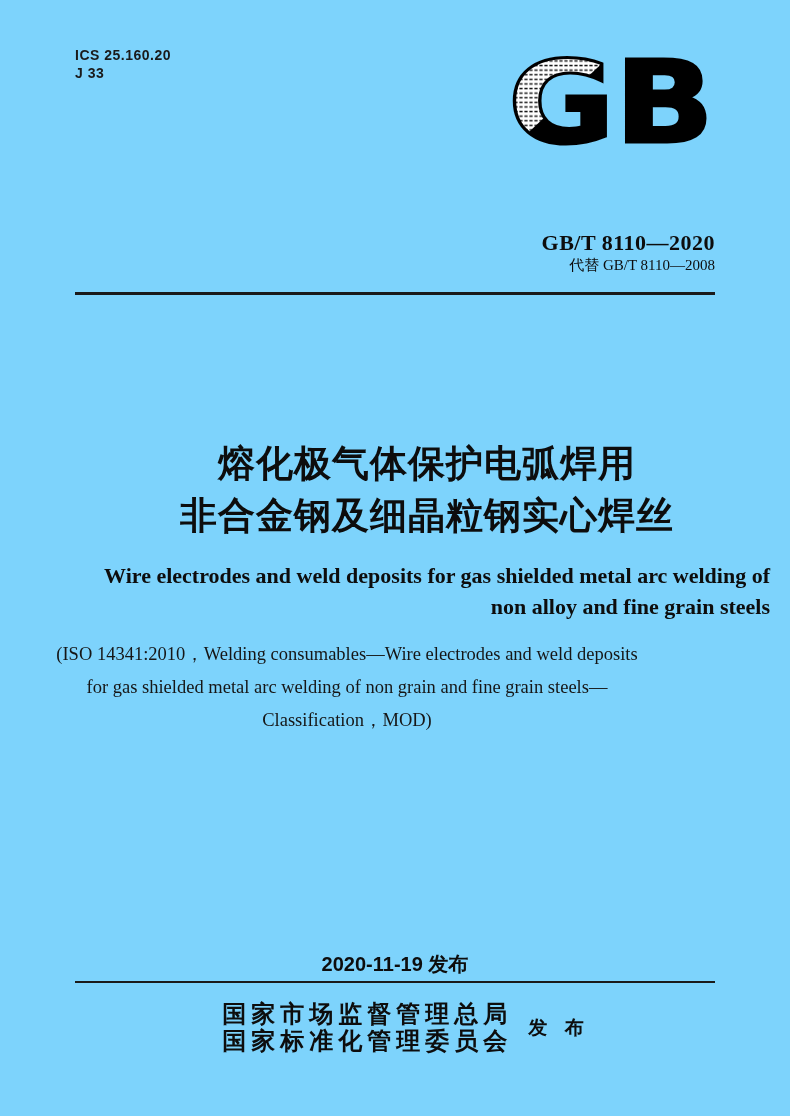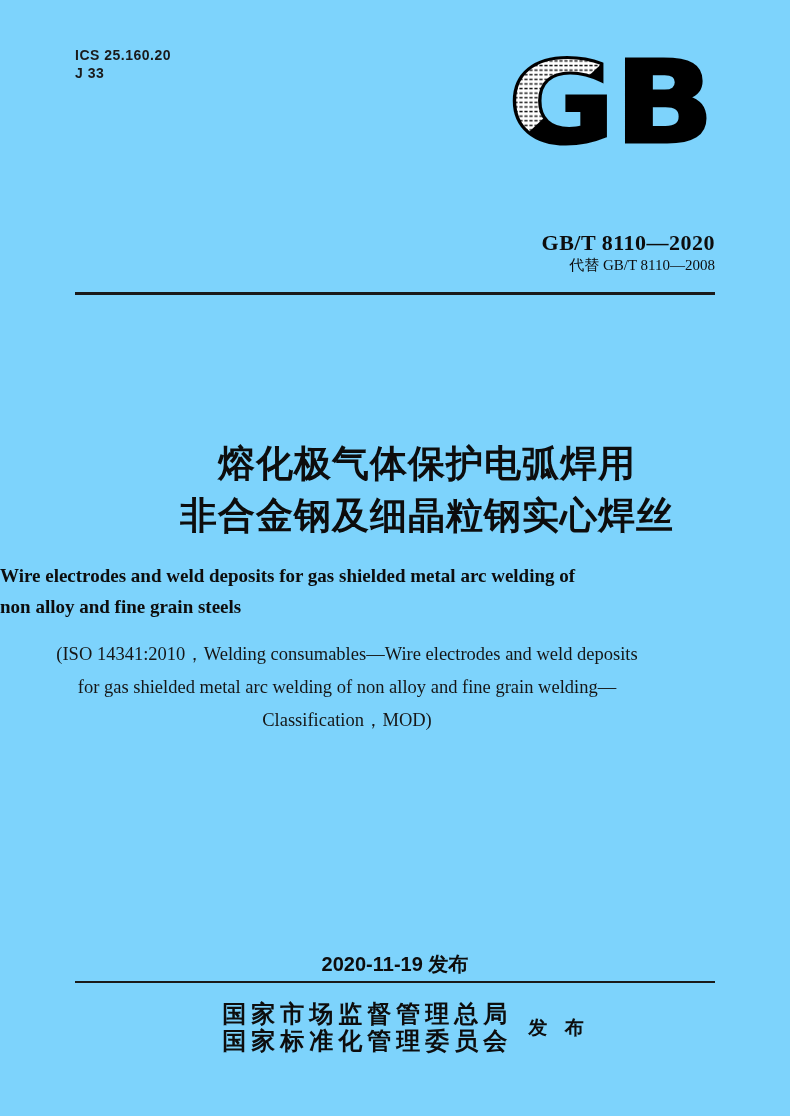--- a/index.html
+++ b/index.html
@@ -105,24 +105,24 @@
     color: #0d0d0d;
     padding-left: 32px;
   }
 
   
   .en-title {
     position: absolute;
     left: 0;
     width: 770px;
     top: 560px;
-    text-align: left;
-    font-family: "Liberation Serif", "DejaVu Serif", serif;
-    font-weight: bold;
-    font-size: 19px;
+    text-align: right;
+    font-family: "Liberation Serif", "DejaVu Serif", serif;
+    font-weight: bold;
+    font-size: 22px;
     line-height: 31px;
     color: #0d0d0d;
   }
 
   
   .iso-note {
     position: absolute;
     left: 0;
     width: 694px;
     top: 638px;
@@ -216,21 +216,21 @@
     <div>非合金钢及细晶粒钢实心焊丝</div>
   </div>
 
   <div class="en-title">
     <div>Wire electrodes and weld deposits for gas shielded metal arc welding of</div>
     <div>non alloy and fine grain steels</div>
   </div>
 
   <div class="iso-note">
     <div>(ISO 14341:2010，Welding consumables—Wire electrodes and weld deposits</div>
-    <div>for gas shielded metal arc welding of non alloy and fine grain welding—</div>
+    <div>for gas shielded metal arc welding of non grain and fine grain steels—</div>
     <div>Classification，MOD)</div>
   </div>
 
   <div class="dates">
     <span>2020-11-19 发布</span>
   </div>
 
   <div class="rule rule-bottom"></div>
 
   <div class="publisher">

